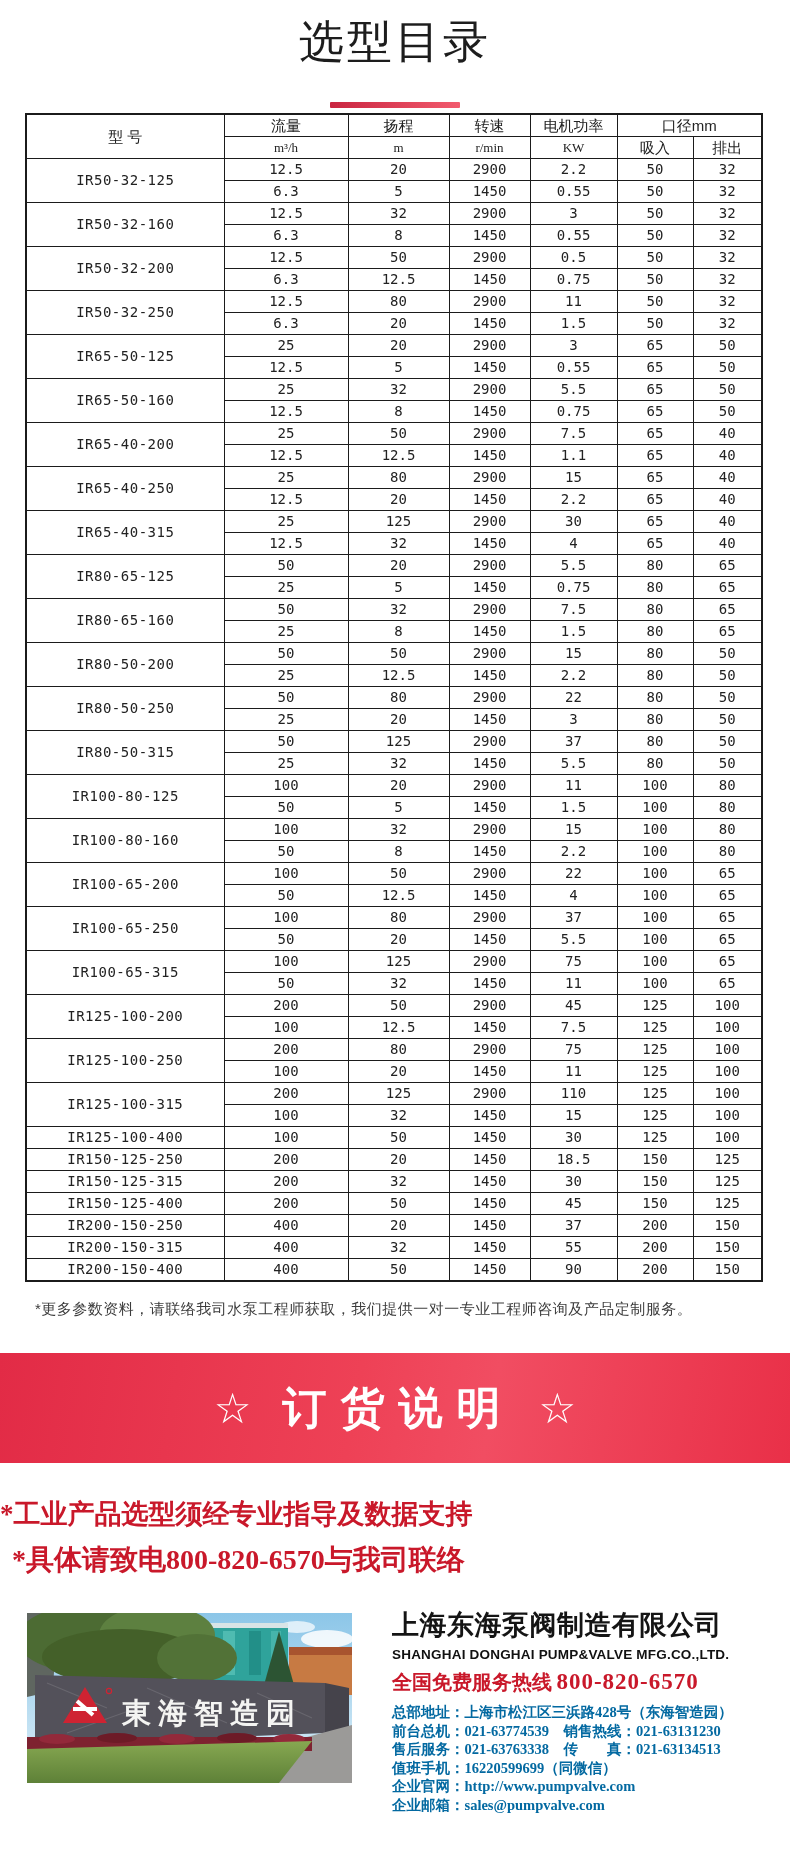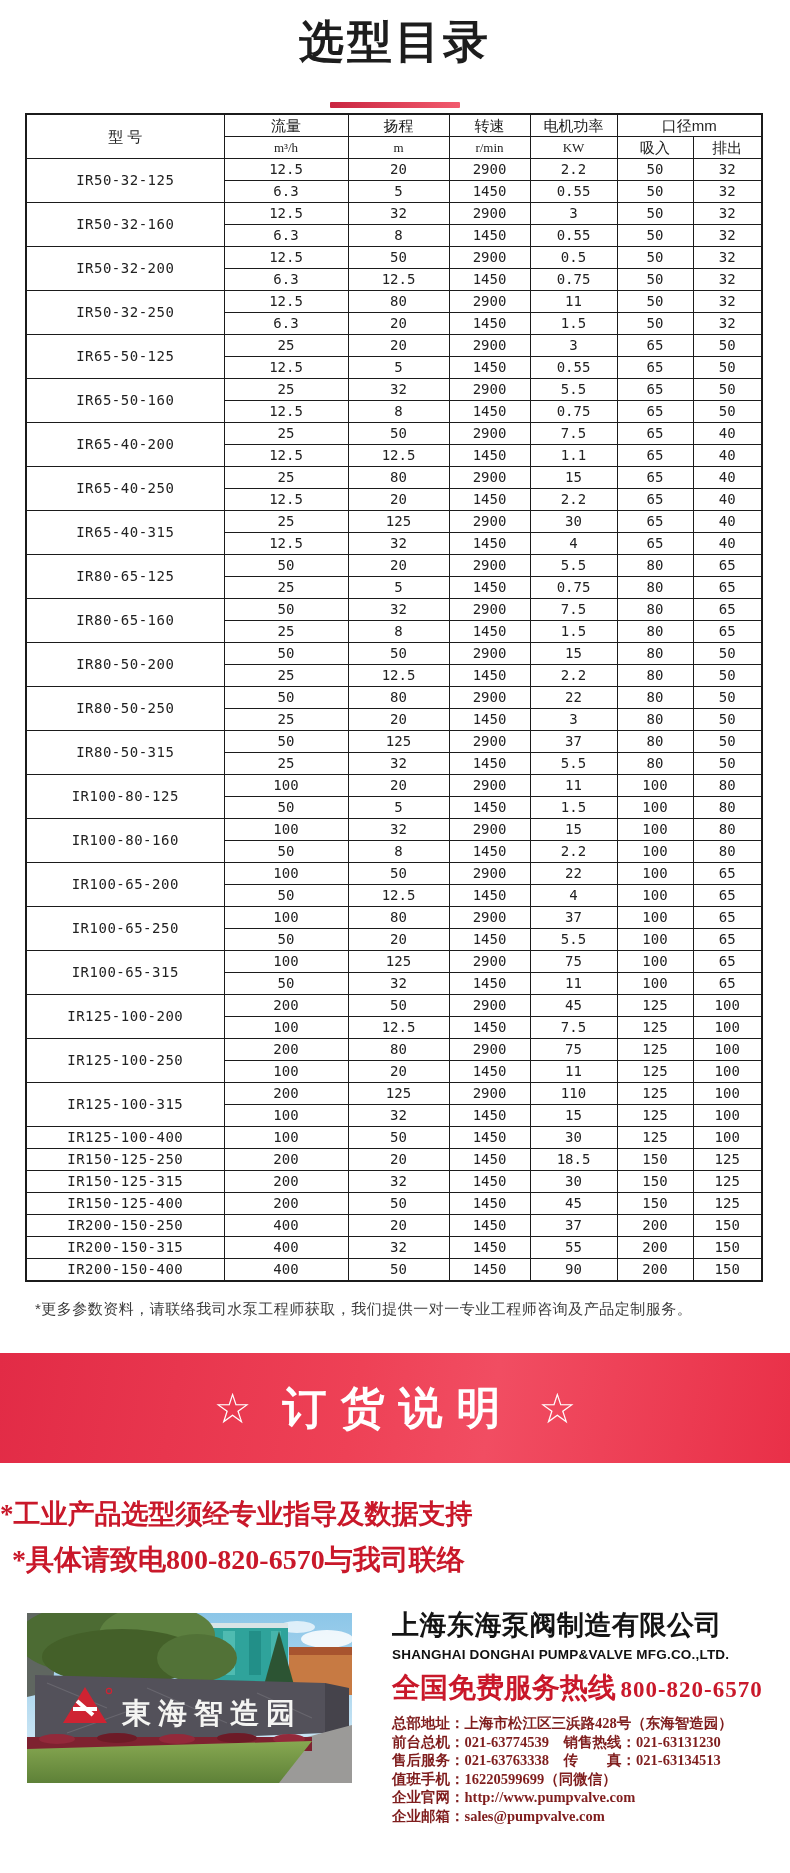--- a/index.html
+++ b/index.html
@@ -10,21 +10,21 @@
     height: 1873px;
     background: #ffffff;
     font-family: "Liberation Sans", sans-serif;
     overflow: hidden;
   }
 
   
   .page-title {
     position: absolute; top: 12px; left: 0; width: 100%;
     text-align: center;
-    font-size: 45px; font-weight: 700; color: #1d1d1d;
+    font-size: 45px; font-weight: 400; color: #1d1d1d;
     letter-spacing: 3px;
   }
   .title-underline {
     position: absolute; top: 102px; left: 330px;
     width: 130px; height: 6px; border-radius: 1px;
     background: linear-gradient(90deg, #c92540, #f25b6e);
   }
 
   
   .catalog-table {
@@ -94,29 +94,29 @@
     white-space: nowrap; letter-spacing: 0.5px;
   }
   .company-name-en {
     font-family: Liberation Sans, sans-serif; font-weight: 700;
     font-size: 13.5px; color: #111; margin-top: 4px;
     white-space: nowrap; letter-spacing: 0.2px;
   }
   .hotline {
     margin-top: 7px; color: #c9182a; white-space: nowrap;
   }
-  .hotline .hl-label { font-size: 28px; font-weight: 900; }
+  .hotline .hl-label { font-size: 20px; font-weight: 900; }
   .hotline .hl-number {
     font-family: "Liberation Serif", serif;
     font-size: 23px; font-weight: 900; letter-spacing: 1px;
   }
   .company-details { margin-top: 7px; }
   .company-details .detail-line {
     font-family: "Liberation Serif", serif; font-weight: 700;
-    font-size: 14.5px; color: #7f1d1d; line-height: 18.5px;
+    font-size: 14.5px; color: #0369a1; line-height: 18.5px;
     white-space: nowrap;
   }
 </style>
 </head>
 <body>
 
 <div class="page">
 
   <div class="page-title">选型目录</div>
   <div class="title-underline"></div>

